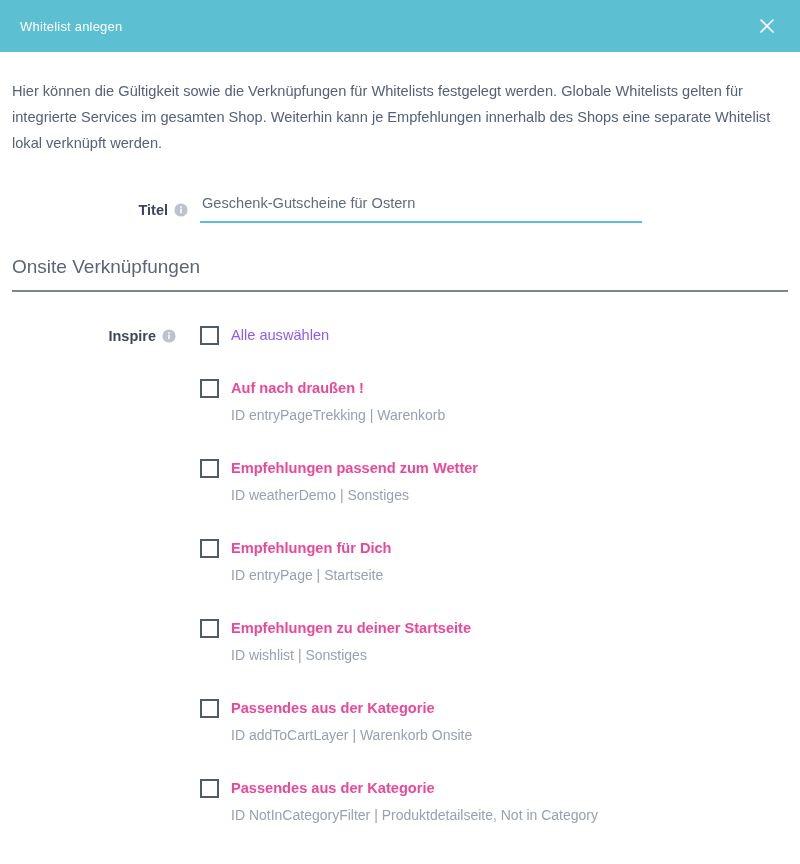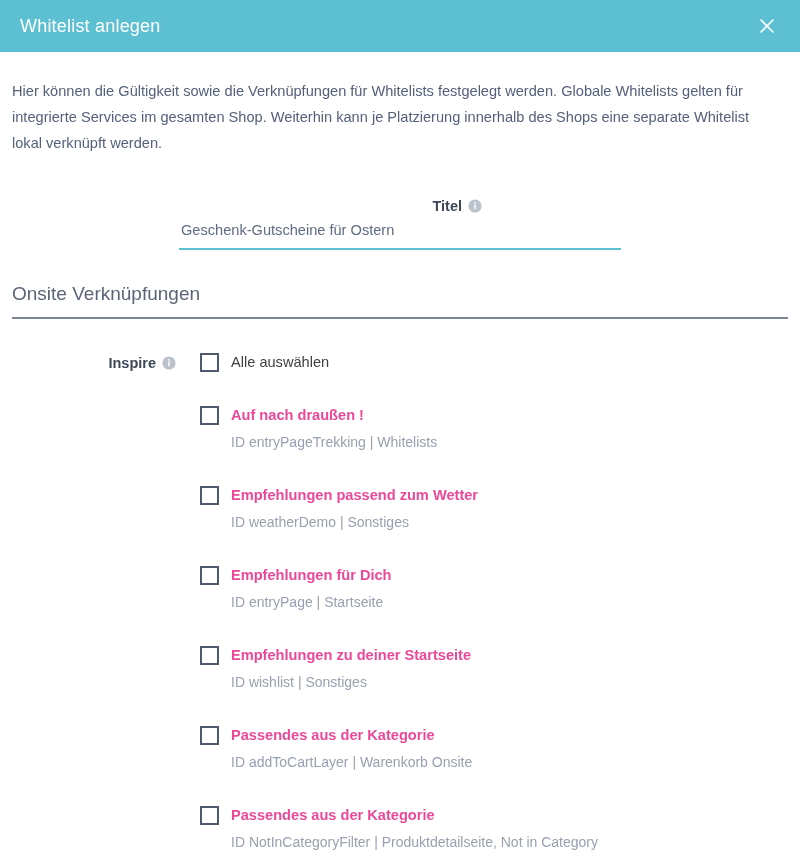--- a/index.html
+++ b/index.html
@@ -20,21 +20,21 @@
     height: 52px;
     background: #5cc0d2;
     display: flex;
     align-items: center;
     justify-content: space-between;
     padding: 0 18px 0 20px;
     box-sizing: border-box;
   }
   .modal-title {
     color: #ffffff;
-    font-size: 18px;
+    font-size: 13px;
     font-weight: 400;
     letter-spacing: 0.2px;
     line-height: 1;
   }
   .close-btn {
     width: 30px;
     height: 30px;
     display: flex;
     align-items: center;
     justify-content: center;
@@ -52,24 +52,23 @@
     padding: 26px 10px 0 0;
     font-size: 14.6px;
     line-height: 26px;
     color: #55607a;
     max-width: 790px;
   }
 
   
   .field-row {
     display: flex;
-    align-items: center;
+    align-items: flex-end;
     margin-top: 36px;
     padding-left: 0;
-    flex-direction: column;
   }
   .field-label {
     width: 188px;
     text-align: right;
     padding-right: 12px;
     box-sizing: border-box;
     font-size: 14.5px;
     font-weight: bold;
     color: #3d4759;
     display: flex;
@@ -153,21 +152,21 @@
     height: 19px;
     border: 2px solid #4f5a6e;
     box-sizing: border-box;
     background: #ffffff;
     flex: 0 0 auto;
     margin-top: 1px;
     cursor: pointer;
   }
   .cb-label-muted {
     font-size: 14.6px;
-    color: #404040;
+    color: #8b5cf6;
     line-height: 20px;
   }
   .cb-label-bold {
     font-size: 14.6px;
     color: #ec4899;
     font-weight: bold;
     line-height: 20px;
   }
   .item {
     margin-top: 33px;
@@ -189,21 +188,21 @@
     <div class="close-btn">
       <svg width="20" height="20" viewBox="0 0 20 20" aria-hidden="true">
         <line x1="4" y1="4" x2="16" y2="16" stroke="#ffffff" stroke-width="1.6" stroke-linecap="round"></line>
         <line x1="16" y1="4" x2="4" y2="16" stroke="#ffffff" stroke-width="1.6" stroke-linecap="round"></line>
       </svg>
     </div>
   </div>
 
   <div class="modal-body">
 
-    <p class="intro-text">Hier können die Gültigkeit sowie die Verknüpfungen für Whitelists festgelegt werden. Globale Whitelists gelten für integrierte Services im gesamten Shop. Weiterhin kann je Platzierung innerhalb des Shops eine separate Whitelist lokal verknüpft werden.</p>
+    <p class="intro-text">Hier können die Gültigkeit sowie die Verknüpfungen für Whitelists festgelegt werden. Globale Whitelists gelten für integrierte Services im gesamten Shop. Weiterhin kann je Empfehlungen innerhalb des Shops eine separate Whitelist lokal verknüpft werden.</p>
 
     <div class="field-row">
       <div class="field-label">
         <span>Titel</span>
         <span class="info-icon">
           <svg width="14" height="14" viewBox="0 0 14 14" aria-hidden="true">
             <circle cx="7" cy="7" r="6.6" fill="#bdc3cd"></circle>
             <rect x="6.25" y="5.6" width="1.5" height="4.6" fill="#ffffff"></rect>
             <rect x="6.25" y="3.2" width="1.5" height="1.6" fill="#ffffff"></rect>
           </svg>
@@ -233,21 +232,21 @@
           <div class="cb-line">
             <div class="cb-box"></div>
             <div class="cb-label-muted">Alle auswählen</div>
           </div>
 
           <div class="item">
             <div class="cb-line">
               <div class="cb-box"></div>
               <div class="cb-label-bold">Auf nach draußen !</div>
             </div>
-            <div class="item-sub">ID entryPageTrekking | Whitelists</div>
+            <div class="item-sub">ID entryPageTrekking | Warenkorb</div>
           </div>
 
           <div class="item">
             <div class="cb-line">
               <div class="cb-box"></div>
               <div class="cb-label-bold">Empfehlungen passend zum Wetter</div>
             </div>
             <div class="item-sub">ID weatherDemo | Sonstiges</div>
           </div>
 

